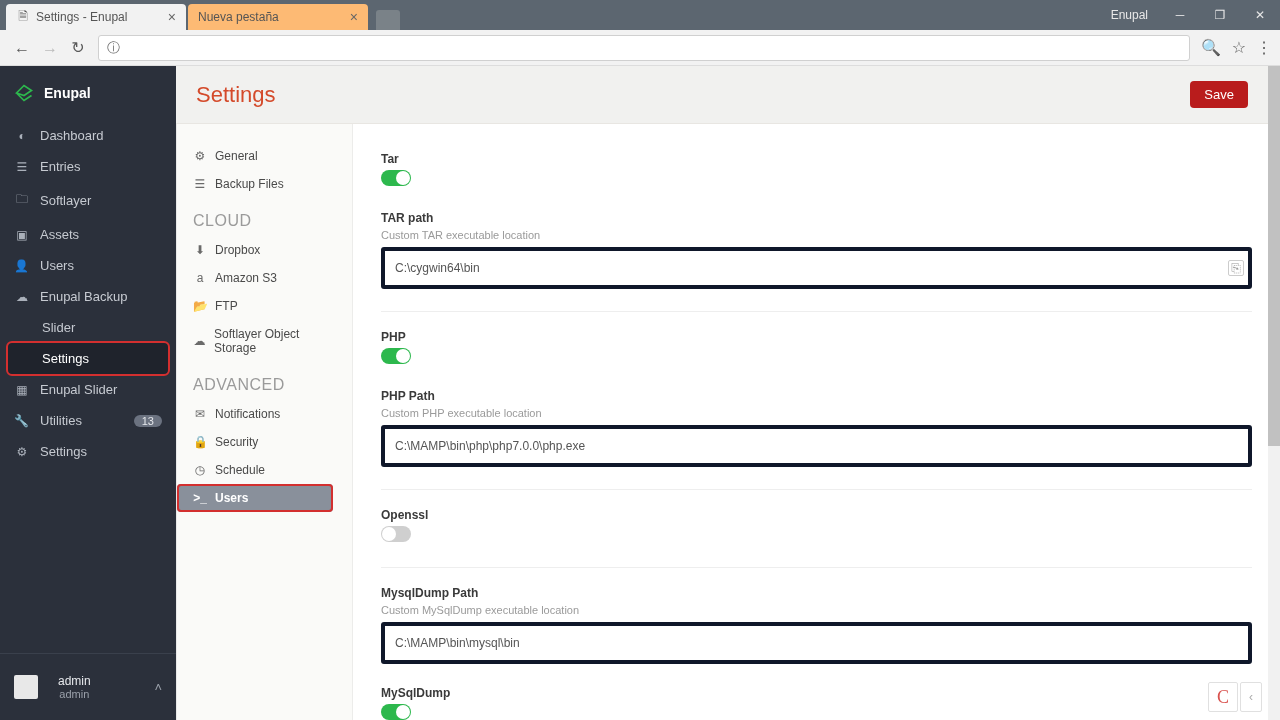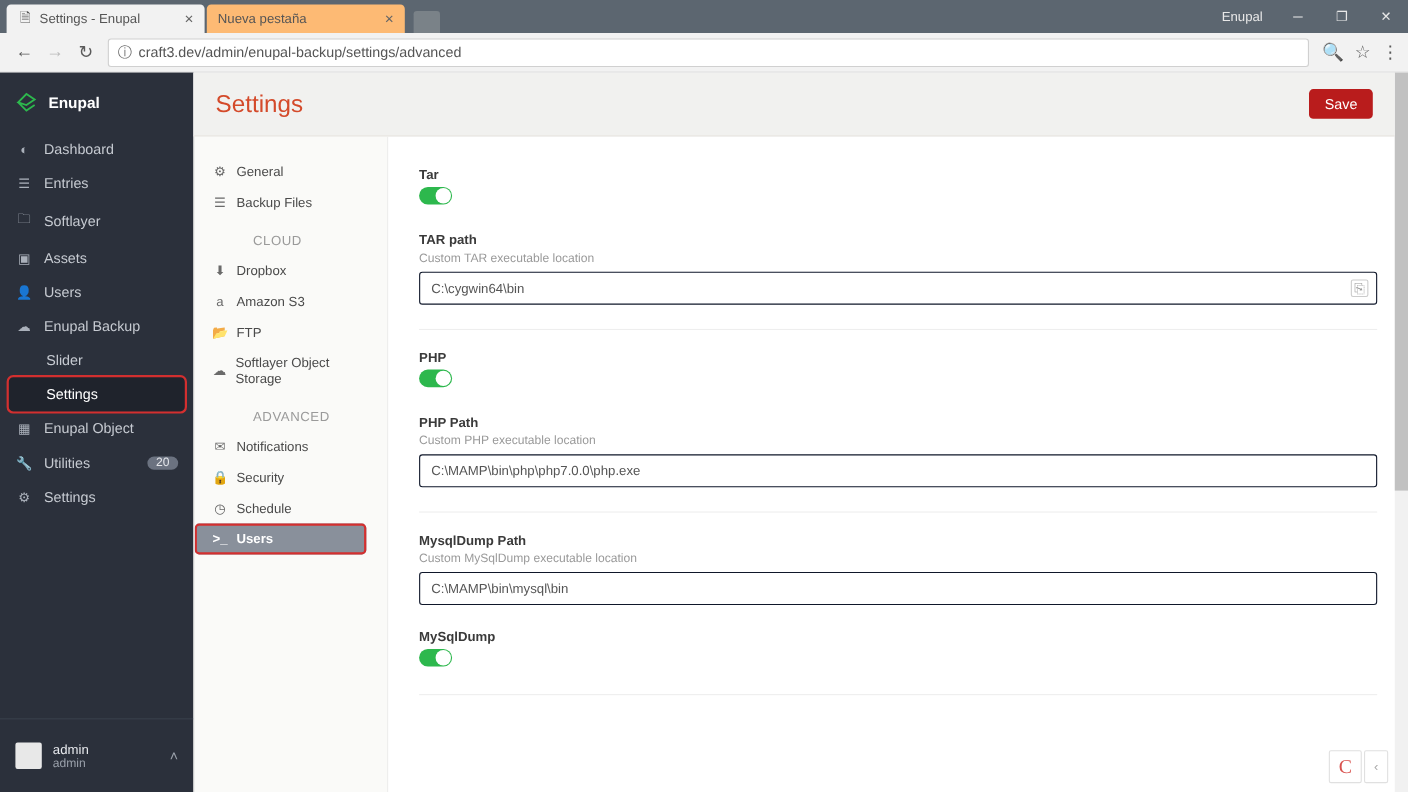--- a/index.html
+++ b/index.html
@@ -30,47 +30,47 @@
 
 .sidebar-main { width: 176px; background: #2b303b; color: #cfd3da; display: flex; flex-direction: column; }
 .logo-row { display: flex; align-items: center; height: 54px; padding: 0 14px; gap: 10px; }
 .logo-mark { width: 20px; height: 20px; }
 .logo-text { color: #fff; font-weight: 600; font-size: 14px; }
 .nav-item { display: flex; align-items: center; padding: 8px 14px; font-size: 13px; color: #c6cad1; gap: 10px; cursor: pointer; position:relative; }
 .nav-item .icn { width: 16px; text-align: center; color: #aab0ba; font-size: 12px; }
 .nav-item.sub { padding-left: 42px; font-size: 13px; }
 .nav-item.selected { background: #1f232c; color: #fff; }
 .nav-item .badge { margin-left:auto; background:#6b7280; color:#e5e7eb; border-radius:10px; padding:0 8px; font-size:11px; }
-.bottom-user { margin-top: auto; display: flex; align-items: center; padding: 20px 14px; gap: 10px; border-top: 1px solid #3a404c; }
+.bottom-user { margin-top: auto; display: flex; align-items: center; padding: 20px 14px; gap: 20px; border-top: 1px solid #3a404c; text-align: center; }
 .avatar-sq { width: 24px; height: 24px; background: #e8e8e8; border-radius: 2px; }
 .user-meta .uname { font-size: 12px; color: #e6e8ec; }
 .user-meta .urole { font-size: 11px; color: #9aa0aa; }
 .chev-up { margin-left:auto; color:#9aa0aa; }
 
 .highlight-red { outline: 2px solid #d32f2f; border-radius: 4px; }
 
 
 .content { flex: 1; display: flex; background: #f7f7f6; border-left: 1px solid #e8e8e8; overflow:hidden; }
 .content-head { position: absolute; left: 176px; right: 12px; top: 0; height: 58px; display: flex; align-items: center; padding: 0 20px; background: #f1f1ef; border-bottom: 1px solid #e8e6e2; }
 .page-title { color: #d44a2a; font-size: 22px; font-weight: 400; }
 .save-btn { margin-left: auto; background: #b91c1c; color: #fff; border: none; padding: 6px 14px; font-size: 13px; border-radius: 4px; cursor:pointer; }
 .content-body { display: flex; margin-top: 58px; width: 100%; flex:1; overflow:hidden; }
 
 .subnav { width: 176px; background: #fafaf8; border-right: 1px solid #ececea; padding: 18px 0; }
 .subnav .sitem { display: flex; align-items: center; gap: 8px; padding: 7px 16px; font-size: 12px; color: #4a4a4a; cursor:pointer; }
 .subnav .sitem .sicn { width: 14px; text-align: center; color: #6a6a6a; }
-.subnav .sheading { padding: 14px 16px 6px; font-size: 12px; color: #9a9a9a; letter-spacing: 0.5px; margin-left: 37px; }
+.subnav .sheading { padding: 14px 16px 6px; font-size: 16px; color: #9a9a9a; letter-spacing: 0.5px; }
 .subnav .sitem.active { background: #89909b; color: #fff; font-weight: 600; width: 156px; margin-left: 0; }
 .subnav .sitem.active .sicn { color: #fff; }
 
 .form-area { flex: 1; background: #fff; padding: 28px 28px; overflow-y: auto; }
 .field { margin-bottom: 22px; }
 .field-label { font-size: 12px; font-weight: 600; color: #3a3a3a; margin-bottom: 4px; }
 .field-help { font-size: 11px; color: #9a9a9a; margin-bottom: 6px; }
-.text-input { width: 100%; height: 30px; border: 1px solid #0f172a; border-radius: 3px; padding: 0 10px; font-size: 12px; color: #555; }
+.text-input { width: 100%; height: 42px; border: 4px solid #0f172a; border-radius: 3px; padding: 0 10px; font-size: 12px; color: #555; }
 .input-wrap { position: relative; }
 .input-ic { position: absolute; right: 8px; top: 50%; transform: translateY(-50%); color: #999; font-size: 12px; border:1px solid #ccc; width:16px; height:16px; display:flex; align-items:center; justify-content:center; border-radius:2px; }
 
 .toggle { width: 30px; height: 16px; border-radius: 10px; position: relative; cursor: pointer; display:inline-block; }
 .toggle .knob { width: 14px; height: 14px; background: #fff; border-radius: 50%; position: absolute; top: 1px; transition: .2s; }
 .toggle.on { background: #2db84d; }
 .toggle.on .knob { left: 15px; }
 .toggle.off { background: #cfcfcf; }
 .toggle.off .knob { left: 1px; }
 
@@ -101,21 +101,20 @@
     <div class="win-btn">─</div>
     <div class="win-btn">❐</div>
     <div class="win-btn">✕</div>
   </div>
   <div class="addr-bar">
     <div class="nav-btn">←</div>
     <div class="nav-btn disabled">→</div>
     <div class="nav-btn">↻</div>
     <div class="url-box">
       <span class="info-icn">ⓘ</span>
-      <span>craft3.dev/admin/enupal-backup/settings/advanced</span>
     </div>
     <div class="url-right">
       <span>🔍</span>
       <span>☆</span>
       <span>⋮</span>
     </div>
   </div>
 </div>
 
 <div class="app">
@@ -155,26 +154,26 @@
         <span>Enupal Backup</span>
       </div>
     <div class="nav-item sub">
         <span>Slider</span>
       </div>
     <div class="nav-item sub selected highlight-red" style="margin:0 8px; padding-left:34px;">
         <span>Settings</span>
       </div>
     <div class="nav-item">
         <span class="icn">▦</span>
-        <span>Enupal Object</span>
+        <span>Enupal Slider</span>
       </div>
     <div class="nav-item">
         <span class="icn">🔧</span>
         <span>Utilities</span>
-        <span class="badge">20</span>
+        <span class="badge">13</span>
       </div>
     <div class="nav-item">
         <span class="icn">⚙</span>
         <span>Settings</span>
       </div>
 
     <div class="bottom-user">
       <div class="avatar-sq"></div>
       <div class="user-meta">
         <div class="uname">admin</div>
@@ -259,20 +258,26 @@
             <div class="field-label">PHP</div>
             <div class="toggle on"><div class="knob"></div></div>
           </div>
           <div class="field">
             <div class="field-label">PHP Path</div>
             <div class="field-help">Custom PHP executable location</div>
             <input class="text-input" value="C:\MAMP\bin\php\php7.0.0\php.exe" style="">
           </div>
         </div>
 
+        <div class="section">
+          <div class="field">
+            <div class="field-label">Openssl</div>
+            <div class="toggle off"><div class="knob"></div></div>
+          </div>
+        </div>
 
         <div class="section">
           <div class="field">
             <div class="field-label">MysqlDump Path</div>
             <div class="field-help">Custom MySqlDump executable location</div>
             <input class="text-input" value="C:\MAMP\bin\mysql\bin" style="">
           </div>
           <div class="field">
             <div class="field-label">MySqlDump</div>
             <div class="toggle on"><div class="knob"></div></div>

